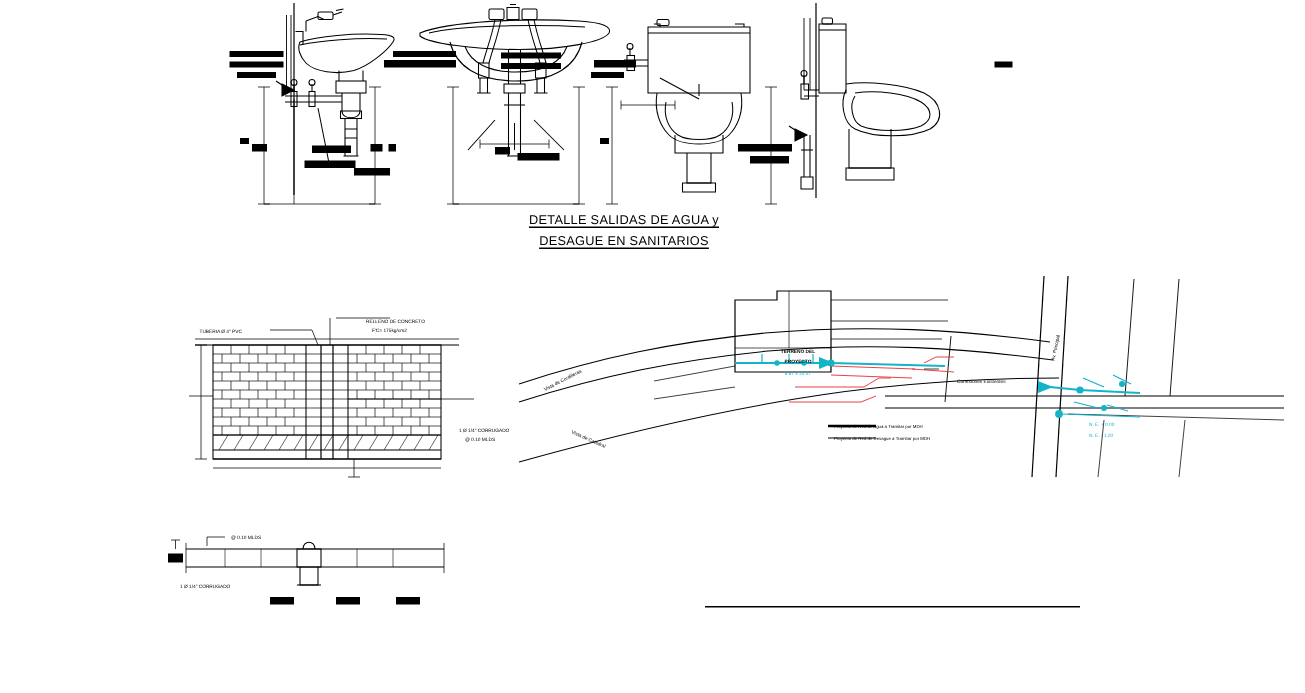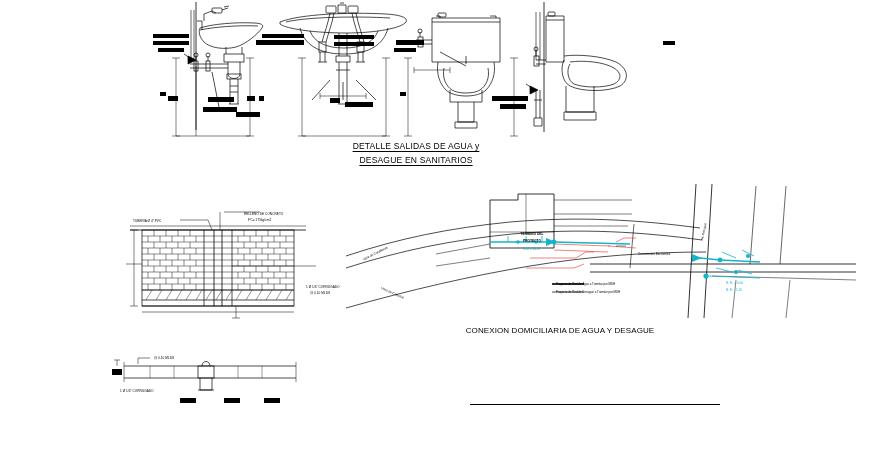--- a/index.html
+++ b/index.html
@@ -408,17 +408,16 @@
   </div>
 
   <div class="abs tiny" style="left:638px;top:252px;">Conexiones Existentes</div>
 
   <div class="abs tiny2" style="left:556px;top:283px;">Proyecto de Red de Agua a Tramitar por MDH</div>
   <div class="abs tiny2" style="left:556px;top:291px;">Proyecto de Red de Desague a Tramitar por MDH</div>
 
   <div class="abs tiny cy" style="left:726px;top:281px;">N. E. + 0.00</div>
   <div class="abs tiny cy" style="left:726px;top:288px;">N. E. - 1.20</div>
 
-  <div class="abs ttl2" style="left:430px;top:326px;width:260px;">CONEXION DOMICILIARIA DE AGUA Y DESAGUE</div>
 
   <div class="abs hline" style="left:470px;top:404px;width:250px;height:1px;"></div>
 
 </div>
 
 </body></html>

